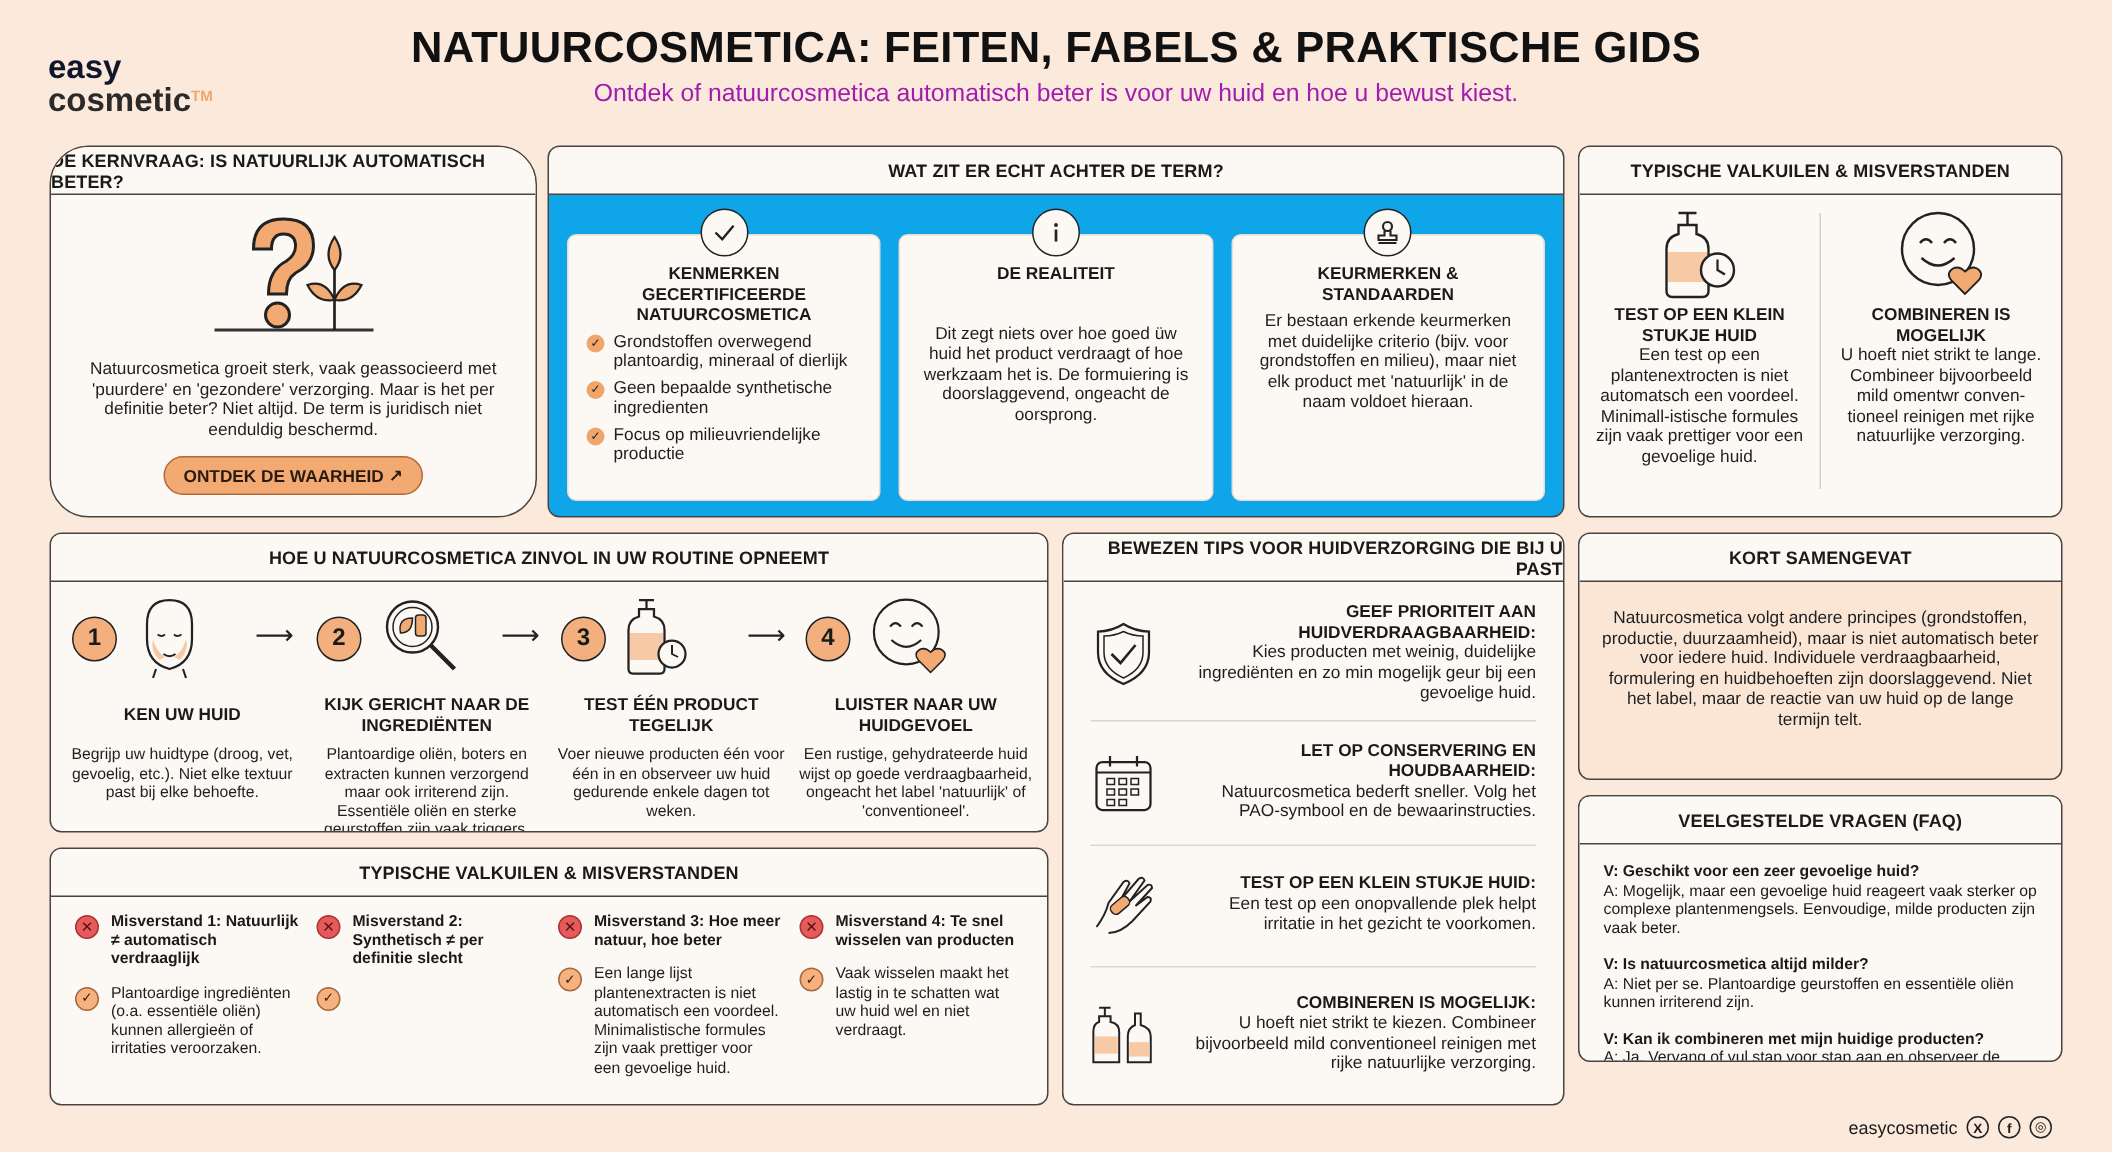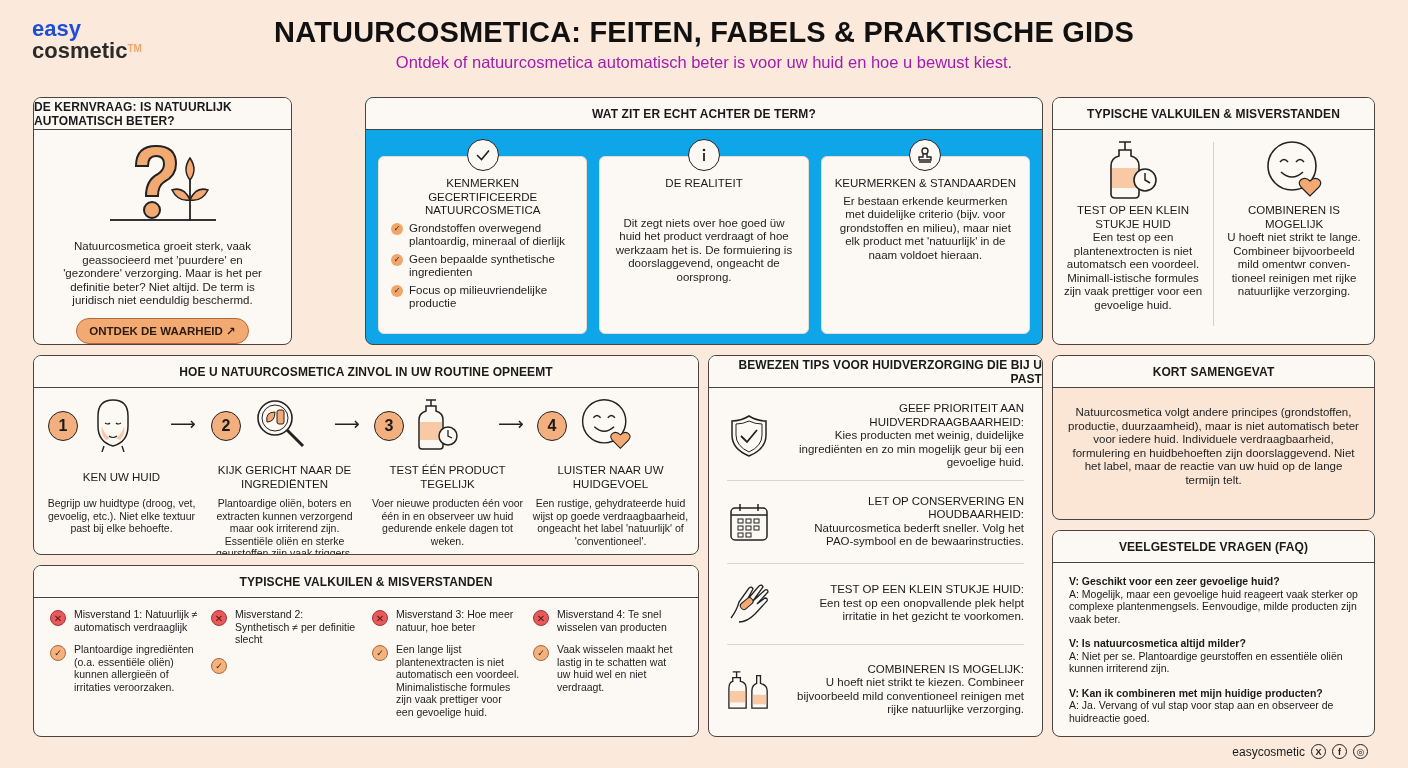--- a/index.html
+++ b/index.html
@@ -4,34 +4,34 @@
 <style>
   * { box-sizing: border-box; margin: 0; padding: 0; }
   html, body { width: 1408px; height: 768px; overflow: hidden; }
   body {
     background: #fbe9dc;
     font-family: "Liberation Sans", "DejaVu Sans", sans-serif;
     color: #1a1a1a;
     position: relative;
   }
   .logo { position: absolute; left: 32px; top: 18px; line-height: 22px; font-weight: 700; font-size: 22px; }
-  .logo .l1 { color: #1d4ed8; display: block; }
+  .logo .l1 { color: #0f172a; display: block; margin-top: 16px; }
   .logo .l2 { color: #2a2a2a; display: block; }
   .logo sup { font-size: 10px; color: #f0a56b; vertical-align: top; position: relative; top: -2px; }
   .title { position: absolute; left: 0; right: 0; top: 16px; text-align: center; font-size: 29px; font-weight: 900; letter-spacing: 0.2px; color: #111; }
   .subtitle { position: absolute; left: 0; right: 0; top: 53px; text-align: center; font-size: 16.5px; color: #a21caf; }
 
   .panel { position: absolute; background: #fcf9f5; border: 1.5px solid #4a4440; border-radius: 8px; overflow: hidden; }
   .panel-head { height: 32px; border-bottom: 1.5px solid #4a4440; display: flex; align-items: center; justify-content: center; font-weight: 700; font-size: 12px; letter-spacing: 0.1px; background: #fcf9f5; }
   .center { text-align: center; }
   .txt { font-size: 11.5px; line-height: 13.5px; color: #1e1e1e; }
-  .hd { font-weight: 400; font-size: 11.5px; line-height: 13.5px; }
-
-  
-  #p1 { left: 33px; top: 97px; width: 259px; height: 248px; }
+  .hd { font-weight: 700; font-size: 11.5px; line-height: 13.5px; }
+
+  
+  #p1 { left: 33px; top: 97px; width: 325px; height: 248px; border-radius: 26px; }
   #p1 .icon-wrap { display: flex; justify-content: center; margin-top: 10px; height: 90px; }
   #p1 .body { padding: 10px 18px 0; }
   .cta { display: inline-block; margin-top: 10px; background: #f3aa72; border: 1.5px solid #b2683a; border-radius: 14px; padding: 5px 12px; font-weight: 700; font-size: 11.5px; color: #2a1a10; }
 
   
   #p2 { left: 365px; top: 97px; width: 678px; height: 248px; background: #0ea5e9; }
   #p2 .panel-head { background: #fcf9f5; }
   .cards { position: absolute; left: 12px; right: 12px; top: 58px; bottom: 10px; display: flex; gap: 12px; }
   .card { flex: 1; background: #fcf9f5; border: 1px solid #e6dcd2; border-radius: 6px; position: relative; padding: 20px 12px 8px; }
   .card .badge { position: absolute; top: -18px; left: 50%; transform: translateX(-50%); width: 32px; height: 32px; border: 1.5px solid #222; border-radius: 50%; background: #fcf9f5; display: flex; align-items: center; justify-content: center; }
@@ -73,21 +73,21 @@
   .tip .hd { font-size: 11.5px; }
   .tip .txt { font-size: 11.5px; }
   .hr { height: 1px; background: #ddd5cc; margin: 0 18px; }
 
   
   #p7 { left: 1052px; top: 355px; width: 323px; height: 165px; background: #fbe6d6; }
   #p7 .panel-head { background: #fcf9f5; }
   #p7 .body { padding: 18px 14px 0; }
 
   
-  #p8 { left: 1052px; top: 530px; width: 323px; height: 207px; }
+  #p8 { left: 1052px; top: 530px; width: 323px; height: 178px; }
   #p8 .body { padding: 12px 16px 0; }
   .faq { margin-bottom: 12px; }
   .faq .q { font-weight: 700; font-size: 10.5px; line-height: 12.5px; }
   .faq .a { font-size: 10.5px; line-height: 12.5px; }
 
   .footer { position: absolute; right: 40px; top: 744px; display: flex; align-items: center; gap: 6px; font-size: 12px; }
   .soc { width: 15px; height: 15px; border: 1.2px solid #222; border-radius: 50%; display: flex; align-items: center; justify-content: center; font-size: 9px; font-weight: 700; }
 </style>
 </head>
 <body>

